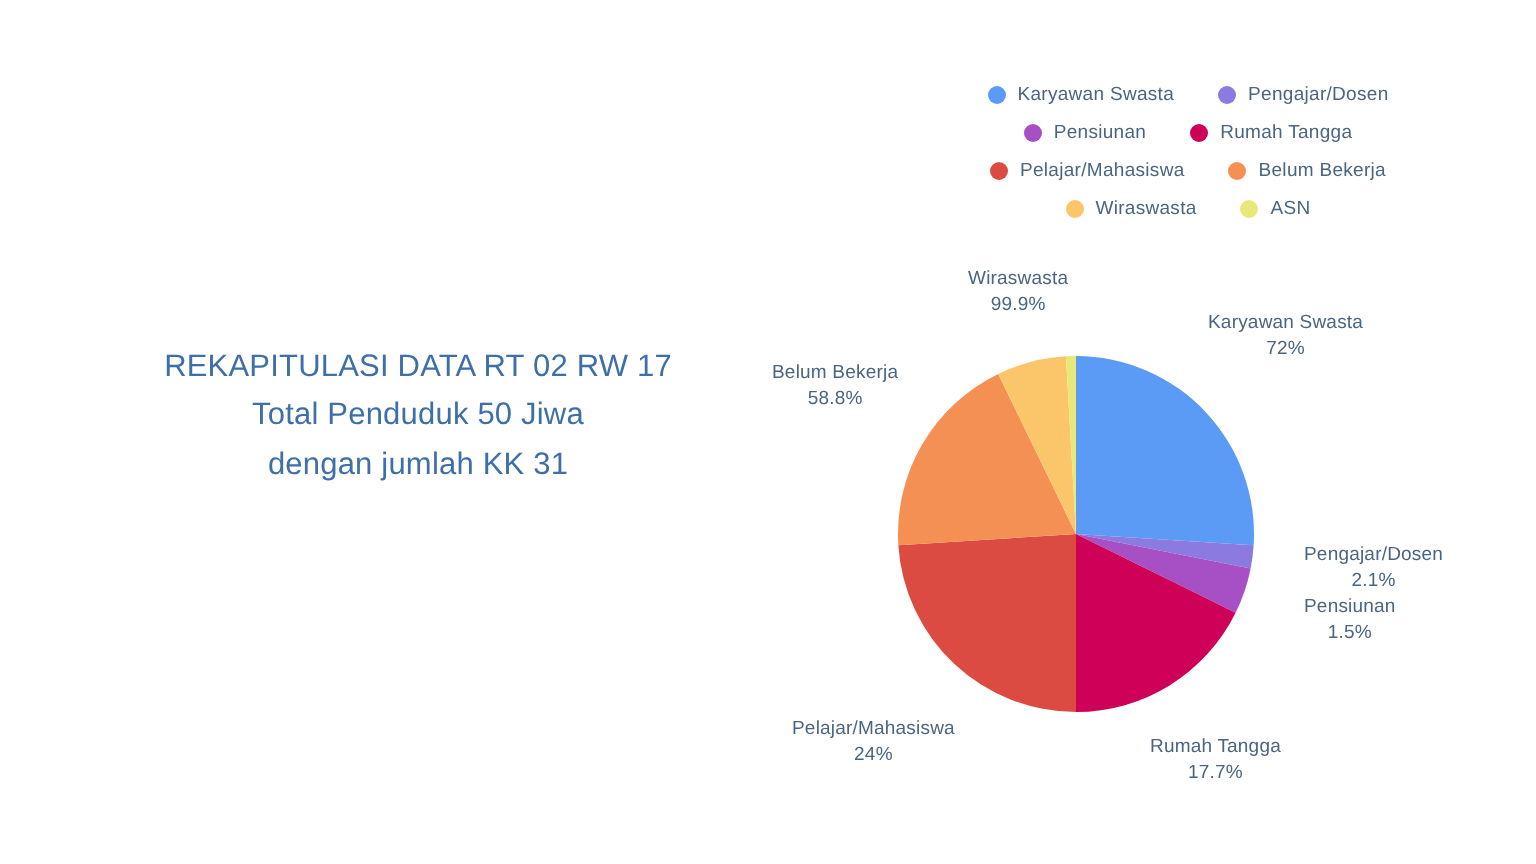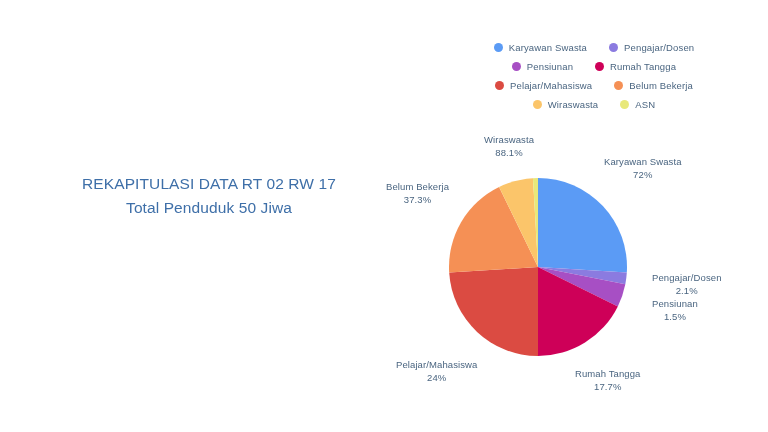--- a/index.html
+++ b/index.html
@@ -91,20 +91,21 @@
   .lbl-wiraswasta .pct{ text-align:center; }
 </style>
 </head>
 <body>
 
 <div id="stage">
 
   <div class="title-block">
     <div class="title-line upper">REKAPITULASI DATA RT 02 RW 17</div>
     <div class="title-line">Total Penduduk 50 Jiwa</div>
+    <div class="title-line">dengan jumlah KK 31</div>
   </div>
 
   <div class="legend">
 
     <div class="legend-row">
       <div class="legend-item">
         <span class="legend-dot" style="background:#5B9BF5"></span>
         <span class="legend-label">Karyawan Swasta</span>
       </div>
       <div class="legend-item">
@@ -181,21 +182,21 @@
     <span class="pct">17.7%</span>
   </div>
 
   <div class="pie-label lbl-pelajar">
     <span>Pelajar/Mahasiswa</span>
     <span class="pct">24%</span>
   </div>
 
   <div class="pie-label lbl-belum">
     <span>Belum Bekerja</span>
-    <span class="pct">37.3%</span>
+    <span class="pct">58.8%</span>
   </div>
 
   <div class="pie-label lbl-wiraswasta">
     <span>Wiraswasta</span>
-    <span class="pct">88.1%</span>
+    <span class="pct">99.9%</span>
   </div>
 
 </div>
 
 </body></html>

